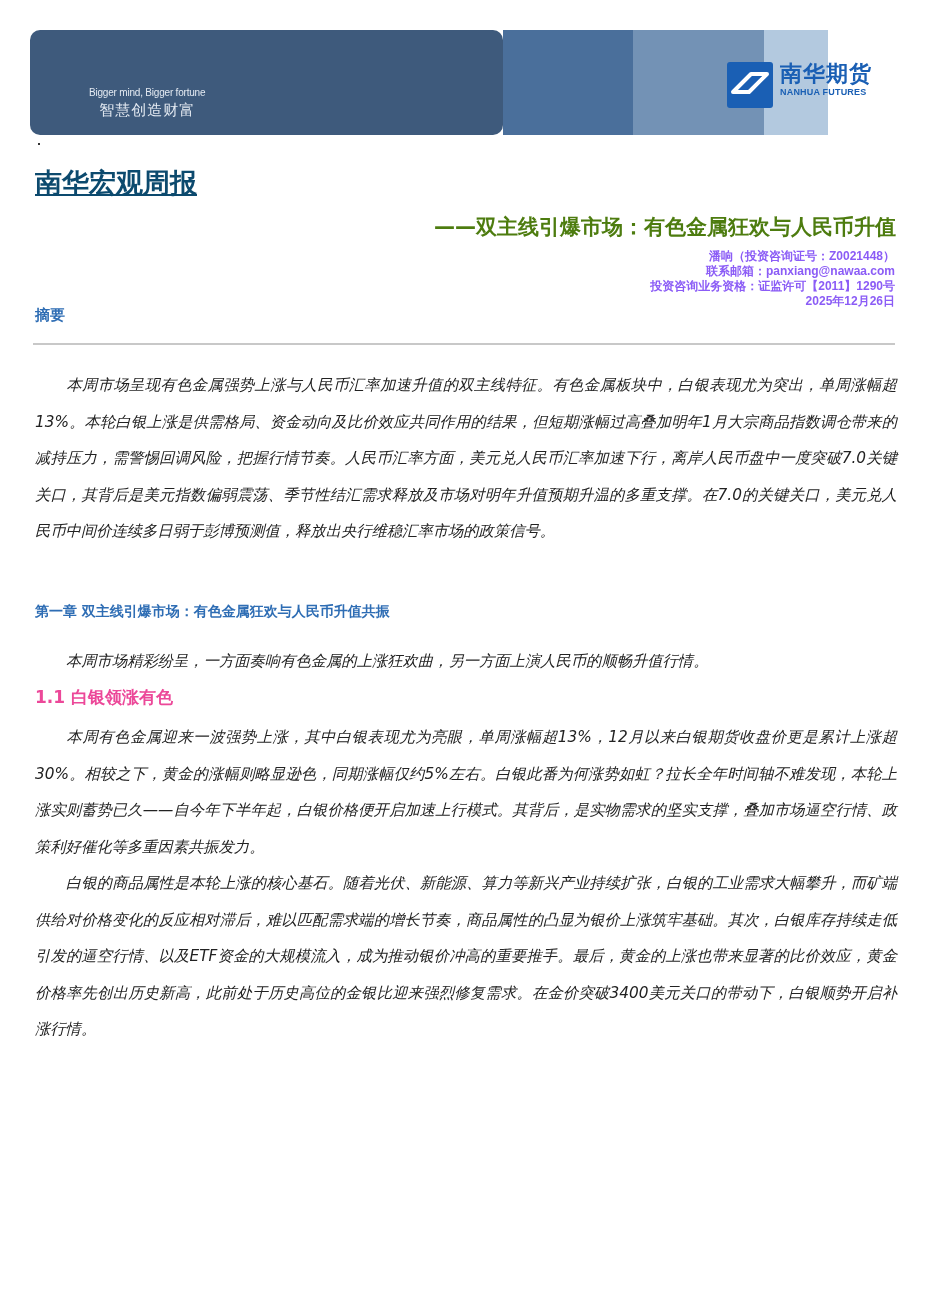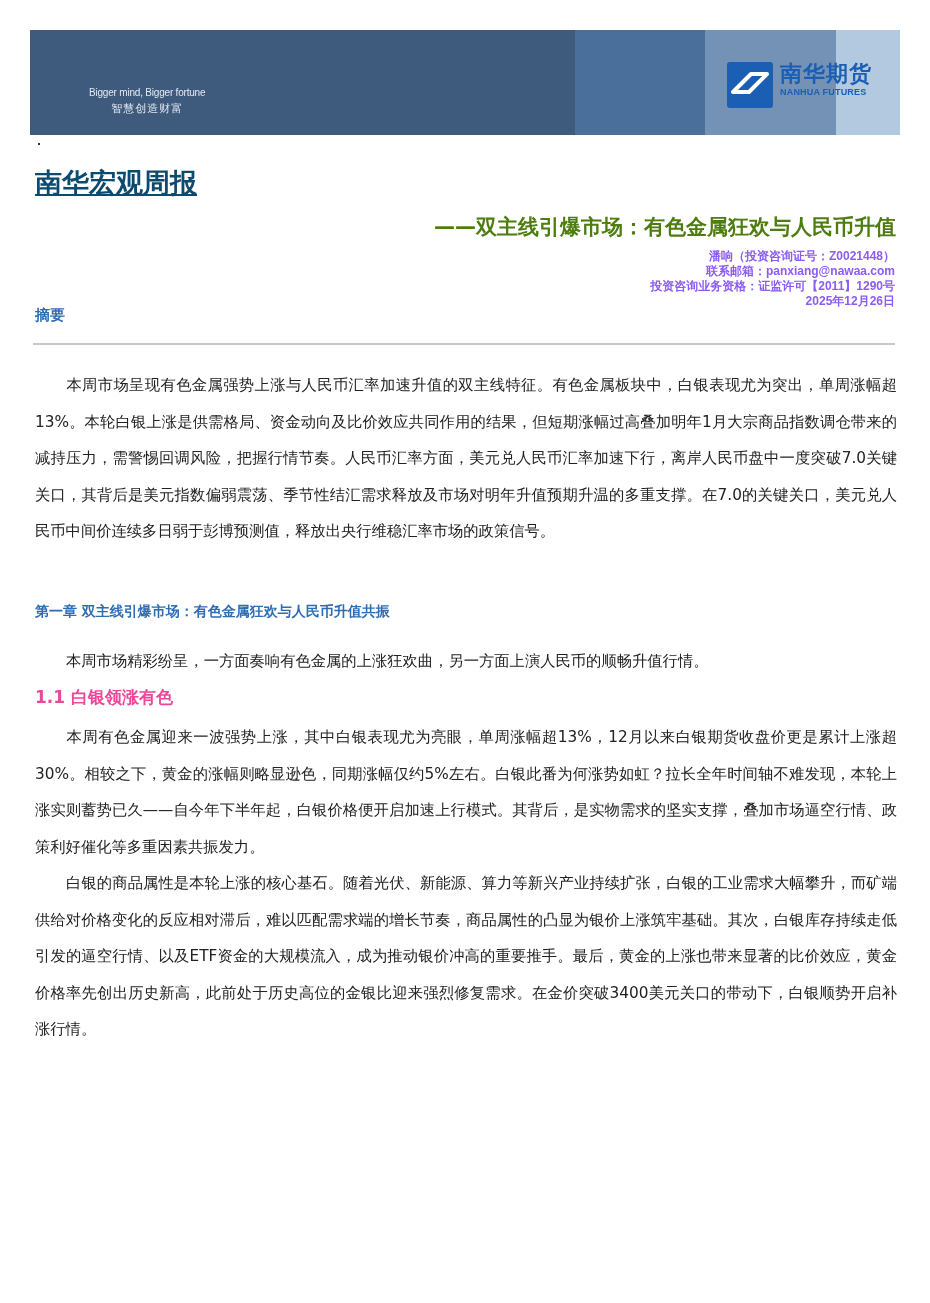--- a/index.html
+++ b/index.html
@@ -1,39 +1,39 @@
 <!DOCTYPE html>
 <html><head>
   <meta charset="utf-8">
   <style>
     html, body { margin: 0; padding: 0; background: #ffffff; }
     body { width: 930px; height: 1303px; position: relative; overflow: hidden;
            font-family: "DejaVu Sans", "Liberation Sans", sans-serif; color: #111; }
     .banner { position: absolute; left: 30px; top: 30px; width: 870px; height: 105px; display: flex; }
-    .band-1 { width: 545px; background: #3e5a7c; position: relative; }
+    .band-1 { width: 473px; background: #3e5a7c; position: relative; border-radius: 10px; }
     .band-2 { width: 130px; background: #4a6f9b; }
     .band-3 { width: 131px; background: #7392b5; position: relative; }
     .band-4 { width: 64px; background: #b3c9df; }
     .slogan { position: absolute; left: 59px; top: 57px; color: #e4eaf2; text-align: center; }
     .slogan-en { font-size: 10px; letter-spacing: -0.2px; font-family: "Liberation Sans", sans-serif; }
-    .slogan-cn { font-size: 11px; letter-spacing: 1px; margin-top: 3px; }
+    .slogan-cn { font-size: 15px; letter-spacing: 1px; margin-top: 3px; }
     .logo { position: absolute; left: 727px; top: 62px; display: flex; }
     .logo-mark { width: 46px; height: 46px; background: #1a5fb4; border-radius: 3px; position: relative; overflow: hidden; }
     .logo-mark svg { position: absolute; left: 0; top: 0; }
     .logo-text { margin-left: 7px; color: #1a5fb4; }
     .logo-cn { font-size: 22px; font-weight: bold; letter-spacing: 1px; line-height: 24px; }
     .logo-en { font-size: 9px; font-weight: bold; font-family: "Liberation Sans", sans-serif; letter-spacing: 0.2px; margin-top: 1px; }
     .dot { position: absolute; left: 38px; top: 143px; width: 2px; height: 2px; background: #333; }
     .main-title { position: absolute; left: 35px; top: 165px; font-size: 27px; font-weight: bold; color: #0c4a6e; letter-spacing: 0px; text-decoration: underline; }
     .sub-title { position: absolute; right: 34px; top: 213px; font-size: 21px; font-weight: bold; color: #4d7c0f; }
     .author-block { position: absolute; right: 35px; top: 249px; text-align: right; font-size: 12px; font-weight: bold; line-height: 15px; color: #8b5cf6;
                     font-family: "Liberation Sans", "DejaVu Sans", sans-serif; }
     .abstract-head { position: absolute; left: 35px; top: 306px; font-size: 15px; font-weight: bold; color: #2e6db4; }
     .abstract-rule { position: absolute; left: 33px; top: 343px; width: 862px; height: 2px; background: #c8c8c8; }
-    .para { position: absolute; left: 35px; width: 862px; font-size: 15.3px; line-height: 36.5px; color: #222; text-align: justify; }
+    .para { position: absolute; left: 35px; width: 862px; font-size: 15.3px; line-height: 36.5px; color: #222; text-align: justify; font-style: italic; }
     .para .indent { display: inline-block; width: 31px; }
     .chapter { position: absolute; left: 35px; top: 603px; font-size: 14px; font-weight: bold; color: #2e6db4; }
     .section { position: absolute; left: 35px; top: 686px; font-size: 17px; font-weight: bold; color: #ec4899; }
   </style>
 </head>
 <body>
 
 <div class="banner">
   <div class="band-1">
     <div class="slogan">

